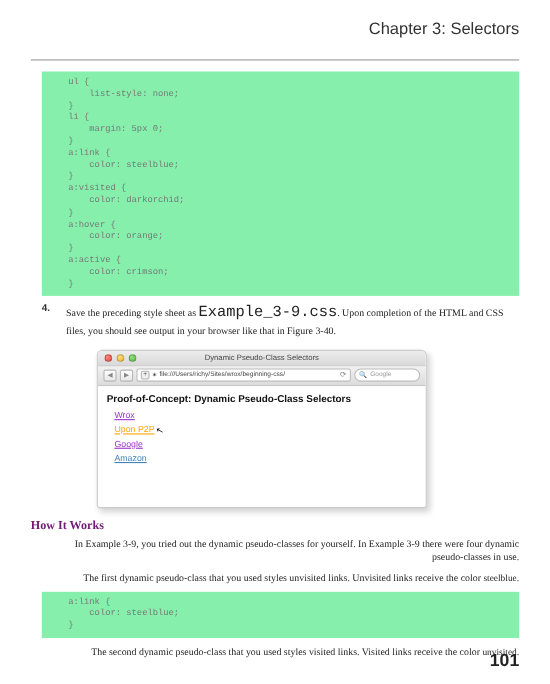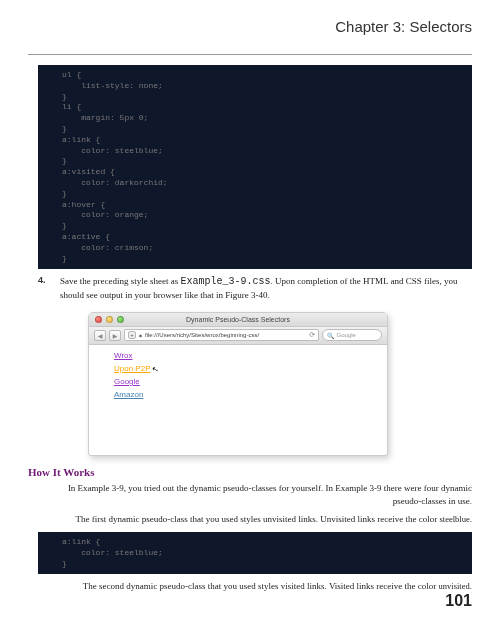--- a/index.html
+++ b/index.html
@@ -17,21 +17,21 @@
     text-align: right;
     font-size: 15px;
     font-weight: normal;
     font-family: Arial, Helvetica, sans-serif;
     color: #333;
     padding-bottom: 19px;
     border-bottom: 1px solid #999;
     margin-bottom: 10px;
   }
   .code-block {
-    background: #0f172a;
+    background: #86efac;
     font-family: 'Courier New', monospace;
     font-size: 8px;
     color: #777;
     padding: 5px 10px 5px 24px;
     line-height: 1.35;
     white-space: pre;
     margin: 0 0 6px 10px;
   }
   .step-row {
     display: flex;
@@ -43,21 +43,21 @@
     font-weight: bold;
     font-size: 9px;
     color: #333;
     flex: 0 0 12px;
   }
   .step-text {
     font-size: 9px;
     line-height: 1.4;
     color: #222;
   }
-  .step-text .mono { font-family: 'Courier New', monospace; font-size: 10px; }
+  .step-text .mono { font-family: 'Courier New', monospace; font-size: 14px; }
   .figure-wrap {
     margin: 10px 0 10px 60px;
   }
   .browser {
     width: 300px;
     border: 1px solid #ccc;
     border-radius: 5px 5px 3px 3px;
     box-shadow: 2px 3px 6px rgba(0,0,0,0.18);
     background: #fff;
     overflow: hidden;
@@ -160,21 +160,21 @@
     font-family: Arial, Helvetica, sans-serif;
     font-weight: bold;
     font-size: 9px;
     color: #111;
     margin-bottom: 6px;
   }
   .bc-links {
     display: flex;
     flex-direction: column;
     gap: 4px;
-    margin-left: 17px;
+    margin-left: 7px;
   }
   .bc-link {
     font-family: Arial, Helvetica, sans-serif;
     font-size: 8px;
     text-decoration: underline;
     position: relative;
     width: fit-content;
   }
   .clr-steelblue { color: #4682b4; }
   .clr-darkorchid { color: #9932cc; }
@@ -267,20 +267,21 @@
         <span class="addr-icon">✶</span>
         <span>file:///Users/richy/Sites/wrox/beginning-css/</span>
         <span class="addr-reload">⟳</span>
       </div>
       <div class="search-bar">
         <span>🔍</span>
         <span>Google</span>
       </div>
     </div>
     <div class="browser-content">
+      <div class="bc-heading">Proof-of-Concept: Dynamic Pseudo-Class Selectors</div>
       <div class="bc-links">
         <span class="bc-link clr-darkorchid">Wrox</span>
         <span class="bc-link clr-orange">
           <span>Upon P2P</span>
           <span class="cursor">↖</span>
         </span>
         <span class="bc-link clr-darkorchid">Google</span>
         <span class="bc-link clr-steelblue">Amazon</span>
       </div>
     </div>

